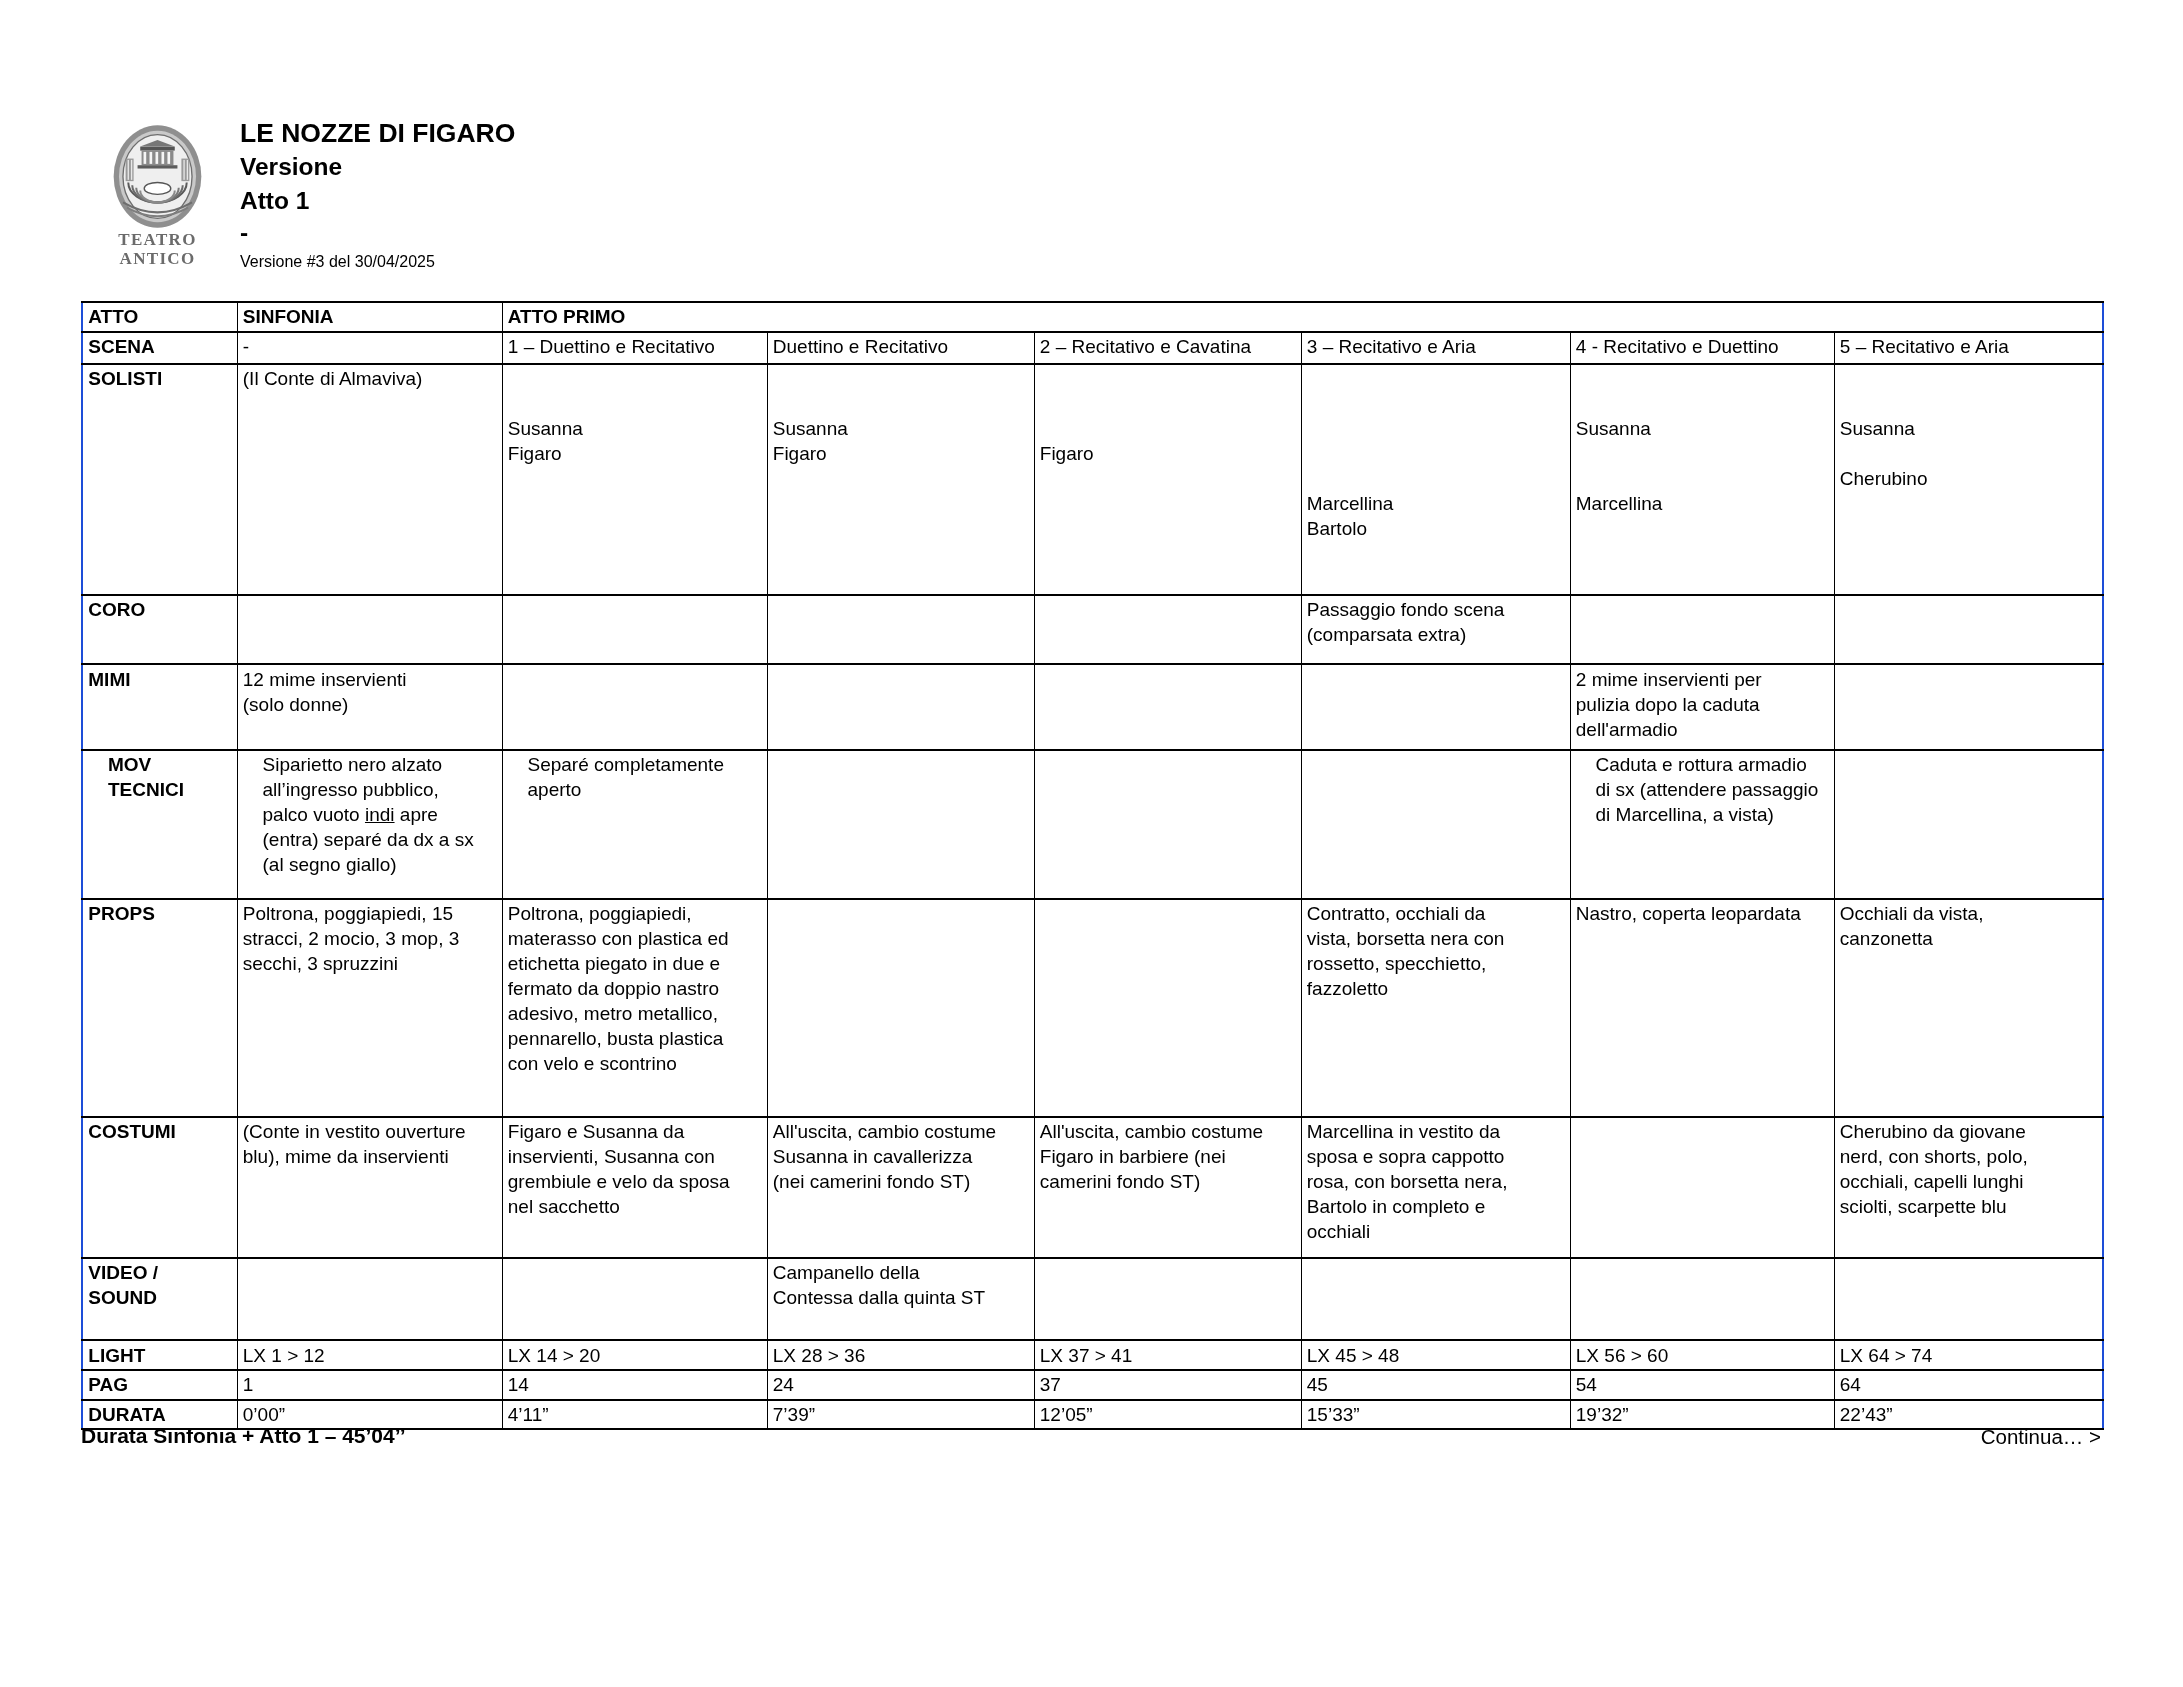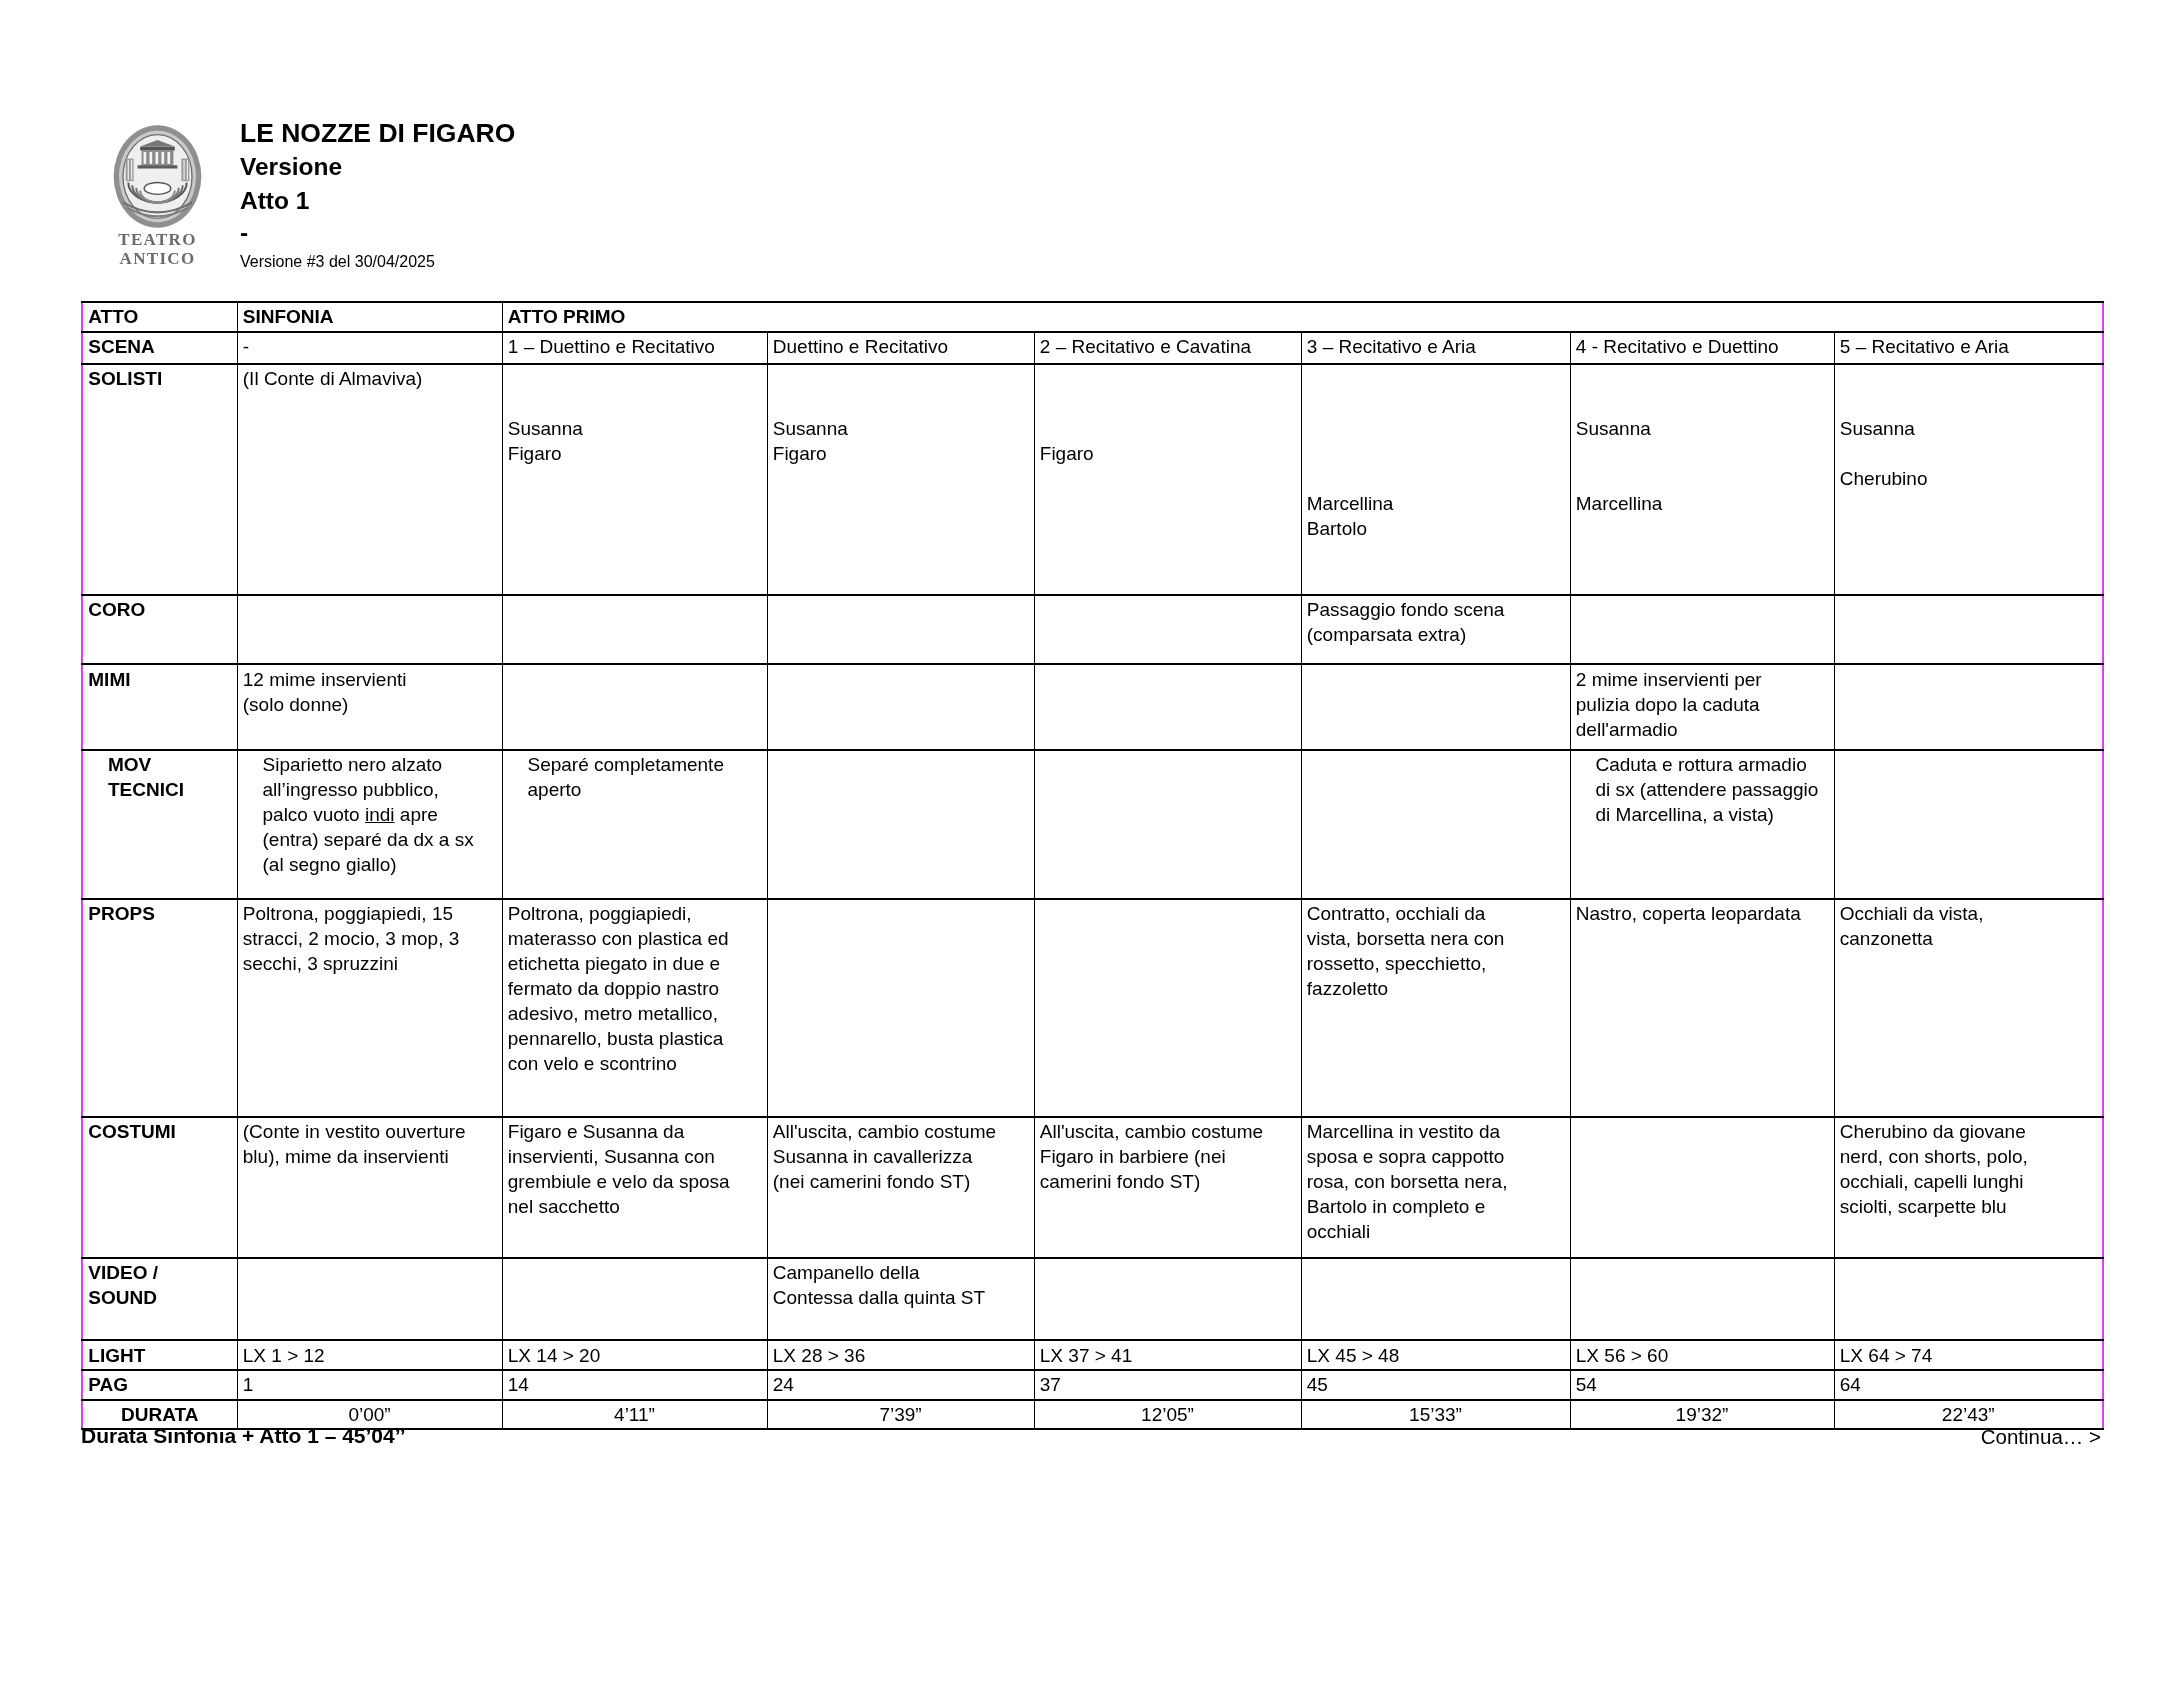--- a/index.html
+++ b/index.html
@@ -22,41 +22,41 @@
   
   table.breakdown{
     position:absolute;left:81px;top:301px;width:2021px;
     border-collapse:collapse;table-layout:fixed;
   }
   table.breakdown td{
     border:1.3px solid #000;border-top-width:2px;border-bottom-width:2px;
     padding:1.3px 5.3px;font-size:19px;line-height:25px;
     vertical-align:top;text-align:left;white-space:pre-line;overflow:hidden;
   }
-  table.breakdown{border:2px solid #d946ef;}
+  table.breakdown{border:2px solid #1d4ed8;}
   td.lbl{font-weight:bold;font-size:20px;vertical-align:middle;white-space:pre-line;}
   td.lbl.vt{vertical-align:top;margin-top:21px;}
   td.hdr{font-weight:bold;text-align:center;vertical-align:middle;font-size:20px;}
   td.scn{text-align:center;vertical-align:middle;}
   td.vm{vertical-align:middle;}
   td.vt{vertical-align:top;}
   td.ctr{text-align:center;vertical-align:middle;}
   .u{text-decoration:underline;}
   tr.r-atto td{height:24px;}
   tr.r-scena td{height:28px;}
   tr.r-solisti td{height:226px;}
   tr.r-coro td{height:65px;}
   tr.r-mimi td{height:81px;}
   tr.r-mov td{height:144px;padding-left:25px;}
   tr.r-props td{height:214px;}
   tr.r-costumi td{height:136px;}
   tr.r-video td{height:78px;}
   tr.r-light td{height:24px;}
   tr.r-pag td{height:23px;}
-  tr.r-durata td{height:22px;text-align:center;}
+  tr.r-durata td{height:22px;}
 
   
   .footer-left{position:absolute;left:81px;top:1424px;font-size:21px;font-weight:bold;}
   .footer-right{position:absolute;right:82px;top:1425px;font-size:20.5px;font-weight:normal;}
 </style>
 </head>
 <body>
 
 <div class="page">
 

